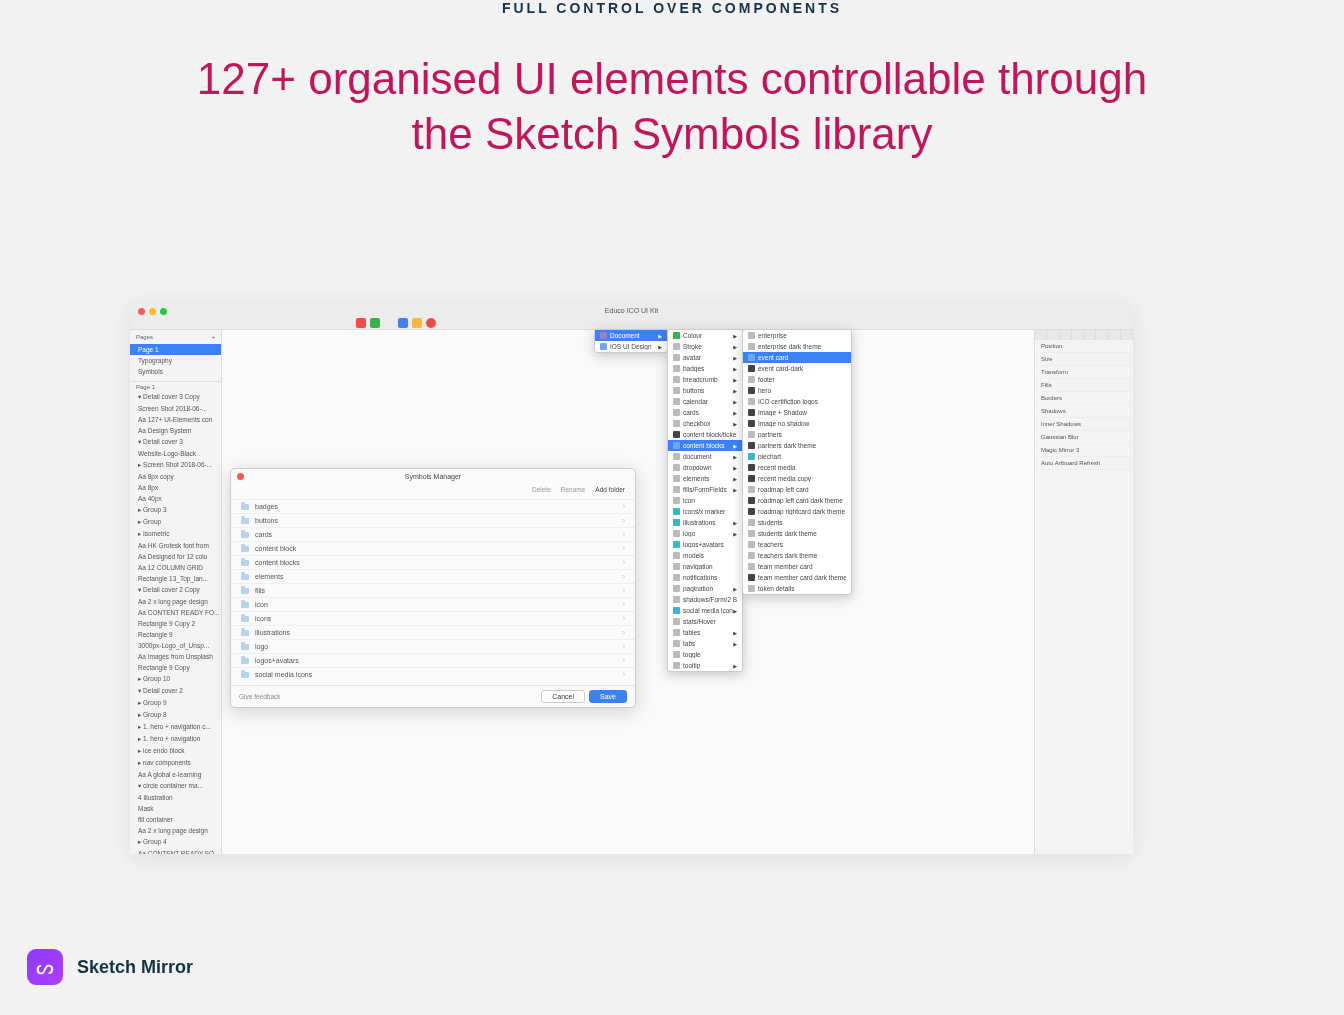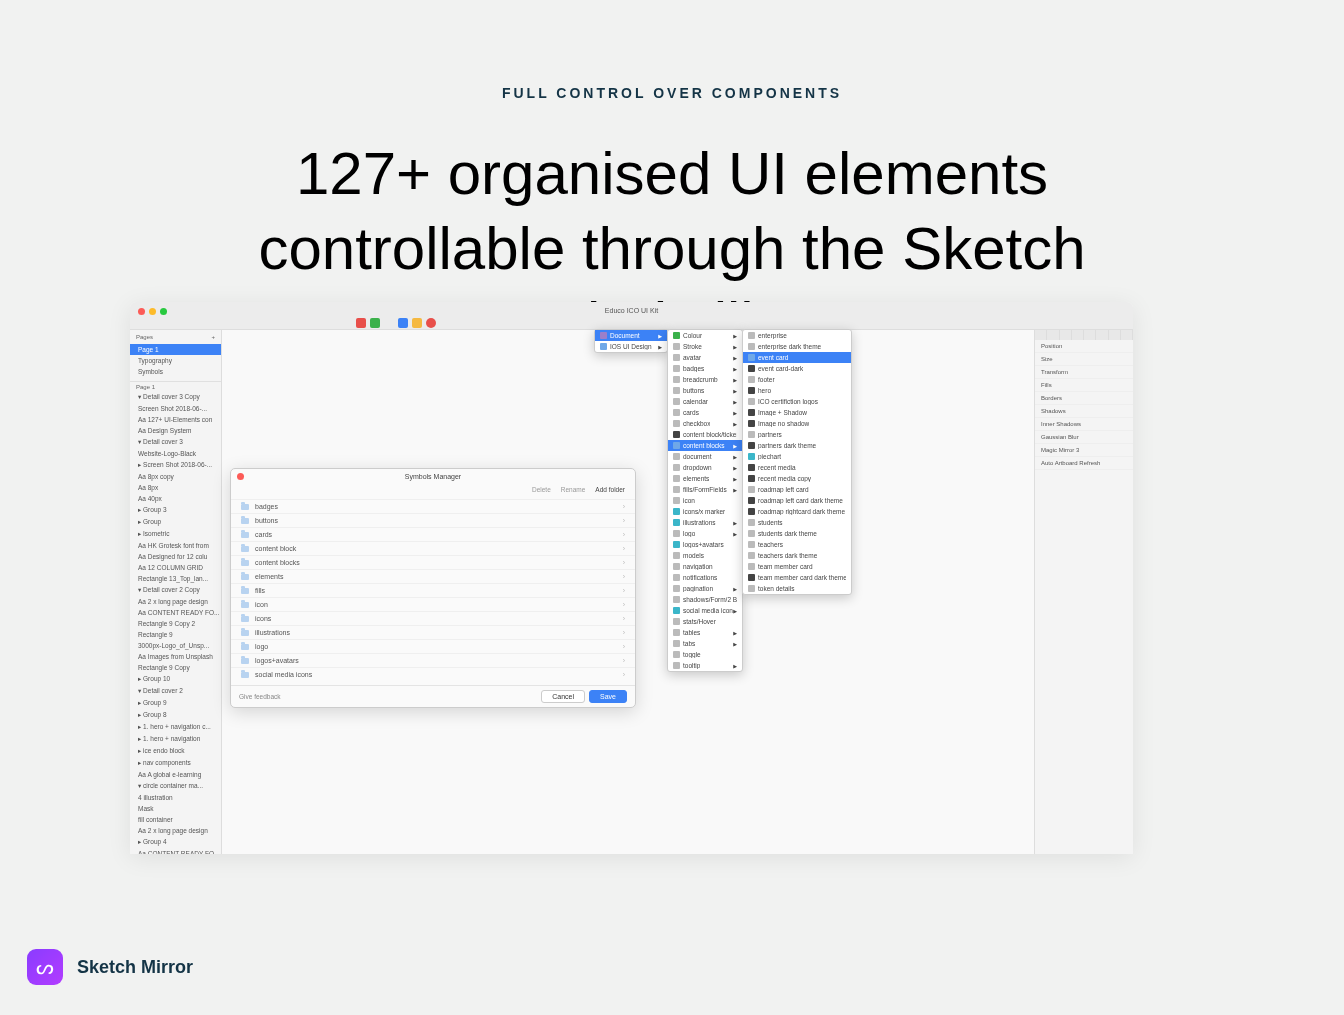--- a/index.html
+++ b/index.html
@@ -1,19 +1,19 @@
 <!DOCTYPE html>
 <html><head>
 <meta charset="utf-8">
 <style>
 * { margin: 0; padding: 0; box-sizing: border-box; }
 body { font-family: -apple-system, BlinkMacSystemFont, "Segoe UI", Helvetica, Arial, sans-serif; background: #f1f2f1; width: 1344px; height: 1015px; position: relative; }
-.page-container { width: 100%; height: 100%; position: relative; padding-top: 85px; }
+.page-container { width: 100%; height: 100%; position: relative; }
 .eyebrow { text-align: center; font-size: 14px; letter-spacing: 3px; font-weight: 600; color: #143446; }
-.headline { text-align: center; font-size: 60px; line-height: 1.25; color: #000000; font-weight: 500; margin: 35px auto 0; max-width: 1000px; }
+.headline { text-align: center; font-size: 44px; line-height: 1.25; color: #be185d; font-weight: 500; margin: 35px auto 0; max-width: 1000px; }
 .sketch-window { position: absolute; left: 130px; top: 302px; width: 1003px; height: 552px; background: #f6f6f6; border-radius: 6px 6px 0 0; overflow: hidden; box-shadow: 0 4px 24px rgba(0,0,0,.08); font-size: 7px; color: #555; }
 .traffic { position: absolute; top: 6px; left: 8px; display: flex; gap: 4px; }
 .traffic span { width: 7px; height: 7px; border-radius: 50%; display: block; }
 .t-red { background: #fc5b57; } .t-yel { background: #fdbb2a; } .t-grn { background: #28c93f; }
 .toolbar { height: 28px; background: #ececec; border-bottom: 1px solid #ddd; }
 .titlebar-title { position: absolute; top: 5px; left: 0; right: 0; text-align: center; font-size: 7px; color: #555; }
 .toolbar-icons { position: absolute; top: 16px; left: 226px; display: flex; gap: 4px; align-items: center; }
 .tb-icon { width: 10px; height: 10px; border-radius: 2px; }
 .tb-rect-red { background: #e84f4a; } .tb-rect-green { background: #3bb14b; } .tb-rect-blue { background: #3c82f6; } .tb-rect-yellow { background: #f5b941; } .tb-circ-red { background: #e84f4a; border-radius: 50%; }
 .tb-labels { position: absolute; top: 28px; left: 5px; right: 5px; height: 13px; background: #ececec; border-bottom: 1px solid #ddd; font-size: 5.5px; color: #888; display: flex; align-items: center; padding: 0 4px; gap: 8px; }

